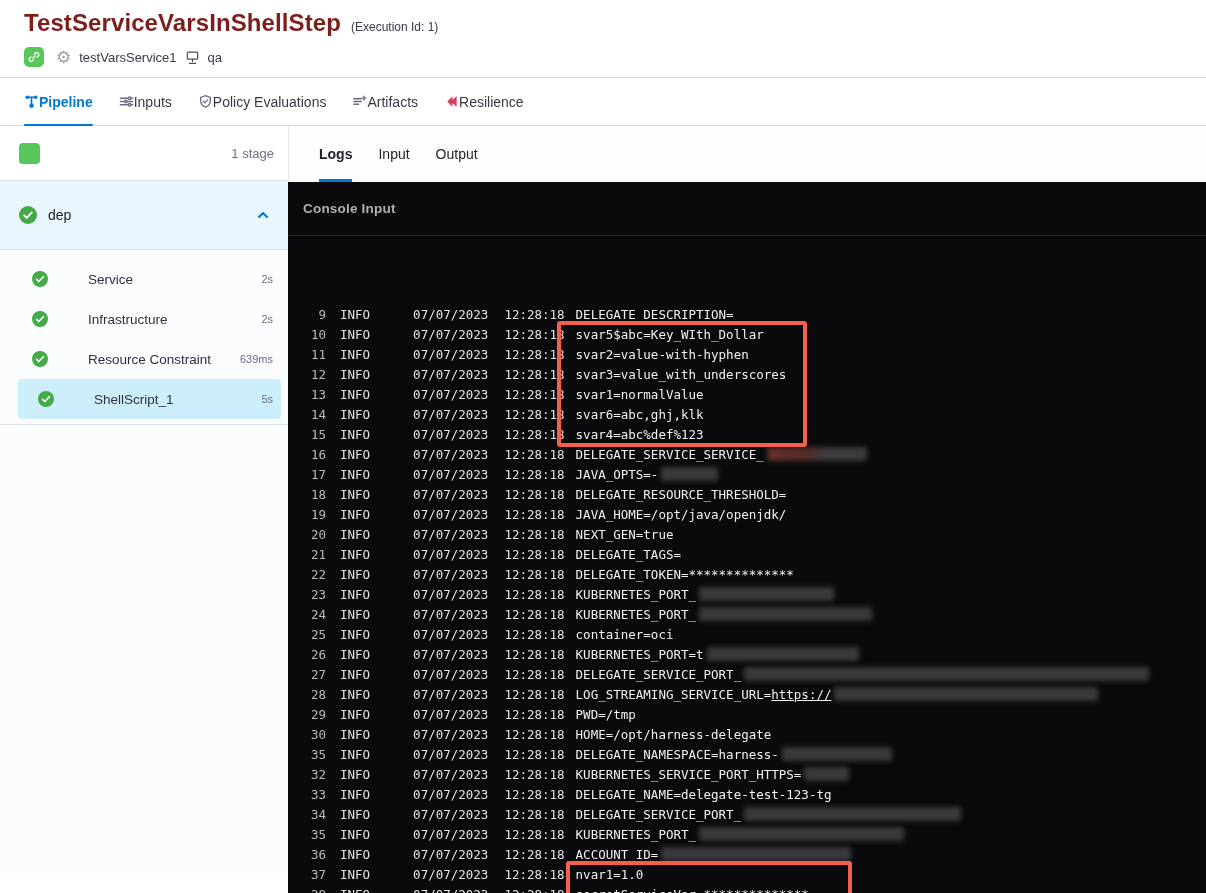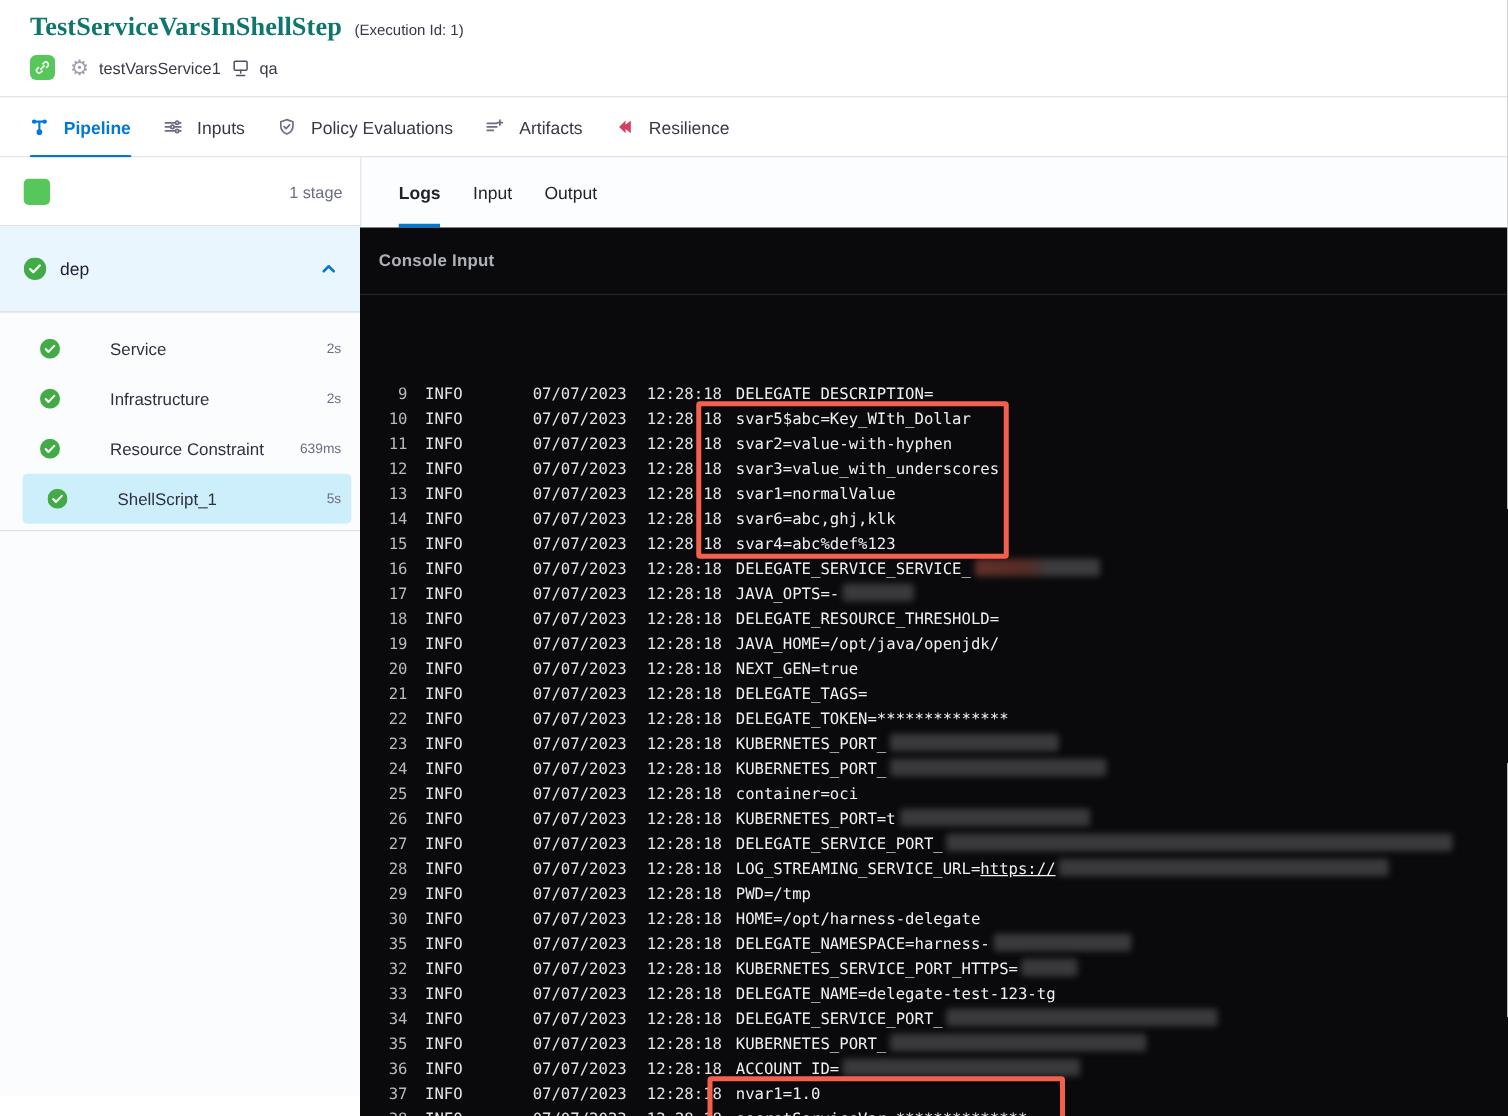--- a/index.html
+++ b/index.html
@@ -5,32 +5,32 @@
   * { margin:0; padding:0; box-sizing:border-box; }
   html,body { background:#fff; }
   .screen {
     position:relative; width:1206px; height:893px; overflow:hidden;
     font-family:"Liberation Sans", sans-serif; background:#fff; color:#22222a;
   }
   
   .app-header { position:absolute; left:0; top:0; width:1206px; height:78px;
     background:#fff; border-bottom:1px solid #d9dae5; padding:9px 0 0 24px; }
   .title-row { display:flex; align-items:baseline; gap:10px; }
-  .title-row h1 { font-size:21px; font-weight:700; color:#0f766e; letter-spacing:.1px;font-family:Liberation Serif, serif; }
+  .title-row h1 { font-size:24px; font-weight:700; color:#7f1d1d; letter-spacing:.1px; }
   .exec-id { font-size:12px; color:#383946; }
   .meta-row { display:flex; align-items:center; margin-top:10px; gap:8px; font-size:13px; color:#383946; }
   .svc-badge { width:20px; height:20px; border-radius:5px; background:var(--stage-green,#4ec258);
     display:inline-flex; align-items:center; justify-content:center; }
   .gear-glyph { font-size:17px; color:#9fa0b1; line-height:1; margin-left:4px; }
   .meta-name { color:#383946; cursor:pointer; }
   .icon { display:inline-flex; align-items:center; justify-content:center; }
   
   .main-tabs { position:absolute; left:0; top:78px; width:1206px; height:48px; background:#fff;
     border-bottom:1px solid #d9dae5; display:flex; align-items:stretch; padding-left:24px; gap:26px; }
-  .tab { position:relative; display:flex; align-items:center; gap:12px; font-size:14px;
+  .tab { position:relative; display:flex; align-items:center; gap:0; font-size:14px;
     color:#383946; background:none; border:none; cursor:pointer; font-family:inherit; }
   .tab .ticon { color:#6b6d85; }
   .tab.active { color:var(--accent-blue,#0278d5); font-weight:700; }
   .tab.active .ticon { color:var(--accent-blue,#0278d5); }
   .tab.active::after { content:''; position:absolute; left:0; right:0; bottom:-1px; height:2px;
     background:var(--accent-blue,#0278d5); border-radius:1px; }
   
   .sidebar { position:absolute; left:0; top:126px; width:288px; bottom:16px; background:#fafcfe; }
   .sidebar-top { height:55px; background:#fff; border-bottom:1px solid #dfe0ea;
     display:flex; align-items:center; justify-content:space-between; padding:0 14px 0 19px; }
@@ -57,21 +57,21 @@
     background:var(--accent-blue,#0278d5); }
   .console { position:absolute; left:0; right:0; top:56px; bottom:0; background:var(--console-bg,#0a0a0c); }
   .console-header { height:54px; display:flex; align-items:center; padding-left:15px;
     border-bottom:1px solid #26262c; }
   .console-header span { color:#aeb0b8; font-size:13.5px; font-weight:700; letter-spacing:.2px; }
   .log-scroll { position:absolute; left:0; right:0; top:110px; bottom:0; padding-top:12px;
     overflow:hidden; font-family:"DejaVu Sans Mono", monospace; font-size:12.5px; }
   .log-row { height:20px; display:flex; align-items:center; white-space:pre; color:#ededee; }
   .ln { width:38px; flex:none; text-align:right; color:#b9bac0; }
   .level { margin-left:14px; color:#e3e4e6; }
-  .date { margin-left:56px; color:#e3e4e6; }
+  .date { margin-left:43px; color:#e3e4e6; }
   .time { margin-left:16px; color:#e3e4e6; }
   .msg { margin-left:11px; display:flex; align-items:center; color:#f0f0f1; }
   .loglink { text-decoration:underline; cursor:pointer; }
   .redact { display:inline-block; height:14px; flex:none; border-radius:2px;
     background:#3a3a3e; filter:blur(2.4px); margin-left:3px; }
   .redact.red { background:linear-gradient(90deg,#63302a 0%,#542c26 40%,#3c3c40 60%,#3c3c40 100%); }
   .hl-box { position:absolute; border:4px solid var(--highlight-red,#f4604c); border-radius:3px;
     pointer-events:none; }
 </style>
 </head>

